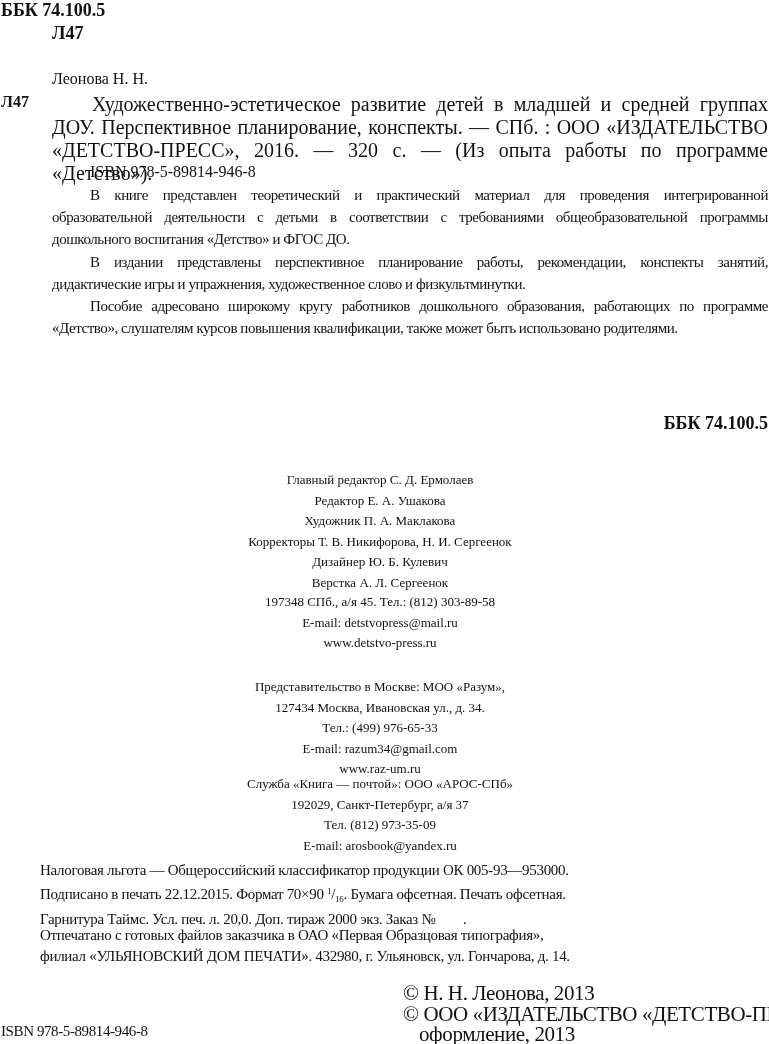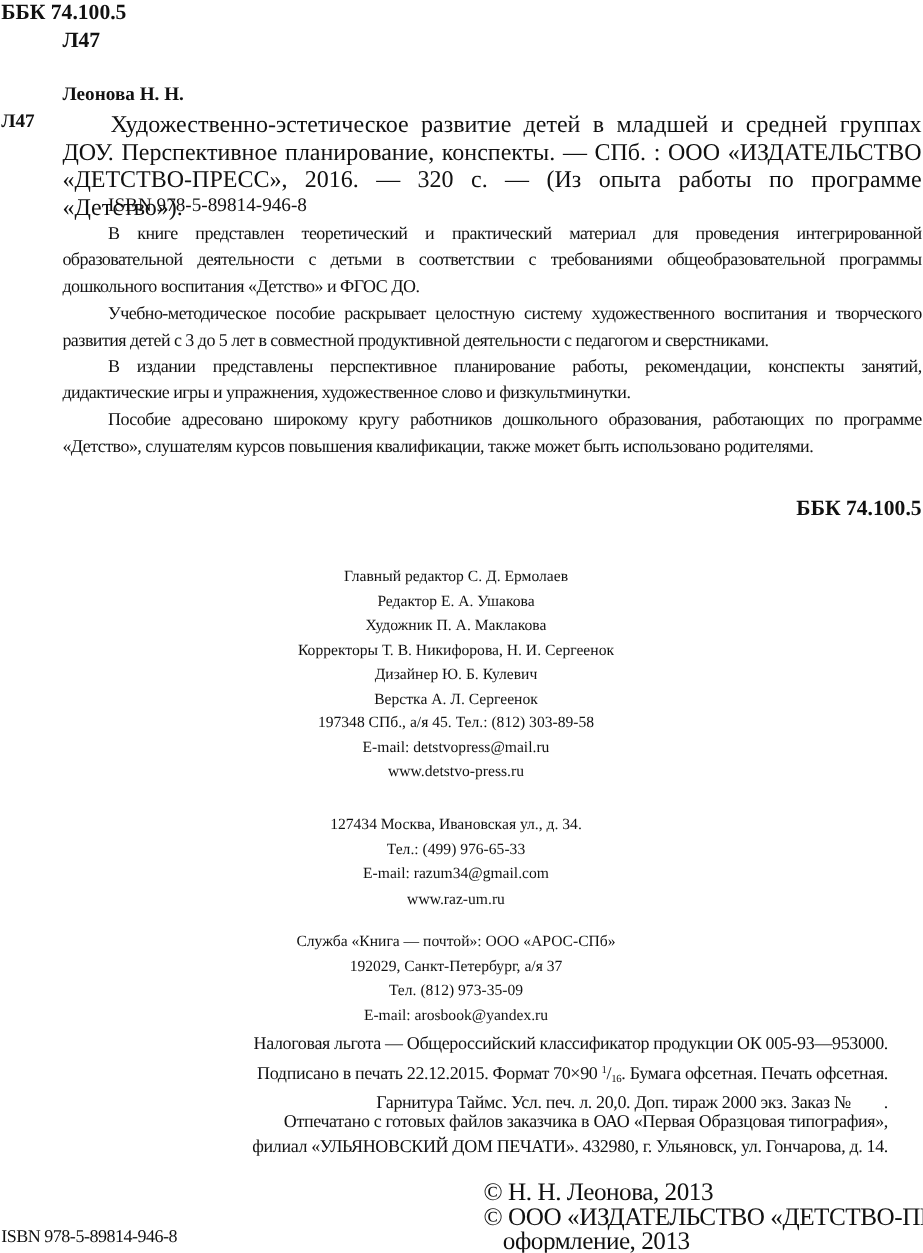--- a/index.html
+++ b/index.html
@@ -12,21 +12,21 @@
       height: 1044px;
       position: relative;
       overflow: hidden;
       font-family: "Liberation Serif", "DejaVu Serif", serif;
       color: #111111;
       font-size: 15.5px;
     }
     .abs { position: absolute; white-space: nowrap; }
     .bbk-top { left: 1px; top: 0px; font-size: 18px; font-weight: bold; }
     .code-top { left: 52px; top: 23px; font-size: 18px; font-weight: bold; }
-    .author { left: 52px; top: 70px; font-size: 16px; font-weight: bold; }
+    .author { left: 52px; top: 70px; font-size: 16px; font-weight: normal; }
     .code-side { left: 1px; top: 93px; font-size: 16px; font-weight: bold; }
 
     .biblio {
       position: absolute;
       left: 52px;
       top: 93px;
       width: 716px;
       font-size: 20px;
       line-height: 23px;
       text-align: justify;
@@ -64,21 +64,21 @@
       text-align: center;
       font-size: 13px;
       line-height: 20.6px;
     }
     .credits div { white-space: nowrap; }
 
     .print-info {
       position: absolute;
       left: 40px;
       width: 700px;
-      text-align: right;
+      text-align: left;
       font-size: 15px;
       line-height: 20.6px;
       letter-spacing: -0.3px;
     }
     .print-info div { white-space: nowrap; }
     .frac sup { font-size: 9px; vertical-align: 5px; }
     .frac sub { font-size: 9px; vertical-align: -3px; }
 
     .isbn-bottom { left: 1px; top: 1023px; font-size: 15px; letter-spacing: -0.4px; }
     .copyright {
@@ -98,21 +98,20 @@
 <div class="abs bbk-top">ББК 74.100.5</div>
 <div class="abs code-top">Л47</div>
 <div class="abs author">Леонова Н. Н.</div>
 <div class="abs code-side">Л47</div>
 
 <div class="biblio">Художественно-эстетическое развитие детей в младшей и средней группах ДОУ. Перспективное планирование, конспекты. — СПб. : ООО «ИЗДАТЕЛЬСТВО «ДЕТ­СТВО-ПРЕСС», 2016. — 320 с. — (Из опыта работы по программе «Детство»).</div>
 <div class="isbn-line">ISBN 978-5-89814-946-8</div>
 
 <div class="annotation">
   <p>В книге представлен теоретический и практический материал для проведения интегрированной образовательной деятельности с детьми в соответствии с требованиями общеобразовательной про­граммы дошкольного воспитания «Детство» и ФГОС ДО.</p>
-  <p>Учебно-методическое пособие раскрывает целостную систему художественного воспитания и творческого развития детей с 3 до 5 лет в совместной продуктивной деятельности с педагогом и сверстниками.</p>
   <p>В издании представлены перспективное планирование работы, рекомендации, конспекты заня­тий, дидактические игры и упражнения, художественное слово и физкультминутки.</p>
   <p>Пособие адресовано широкому кругу работников дошкольного образования, работающих по программе «Детство», слушателям курсов повышения квалификации, также может быть использо­вано родителями.</p>
 </div>
 
 <div class="abs bbk-right">ББК 74.100.5</div>
 
 <div class="credits" style="top:470px;">
   <div>Главный редактор С. Д. Ермолаев</div>
   <div>Редактор Е. А. Ушакова</div>
   <div>Художник П. А. Маклакова</div>
@@ -121,20 +120,21 @@
   <div>Верстка А. Л. Сергеенок</div>
 </div>
 
 <div class="credits" style="top:592px;">
   <div>197348 СПб., а/я 45. Тел.: (812) 303-89-58</div>
   <div>E-mail: detstvopress@mail.ru</div>
   <div>www.detstvo-press.ru</div>
 </div>
 
 <div class="credits" style="top:677px;">
+  <div>Представительство в Москве: МОО «Разум»,</div>
   <div>127434 Москва, Ивановская ул., д. 34.</div>
   <div>Тел.: (499) 976-65-33</div>
   <div>E-mail: razum34@gmail.com</div>
   <div>www.raz-um.ru</div>
 </div>
 
 <div class="credits" style="top:774px;">
   <div>Служба «Книга — почтой»: ООО «АРОС-СПб»</div>
   <div>192029, Санкт-Петербург, а/я 37</div>
   <div>Тел. (812) 973-35-09</div>

